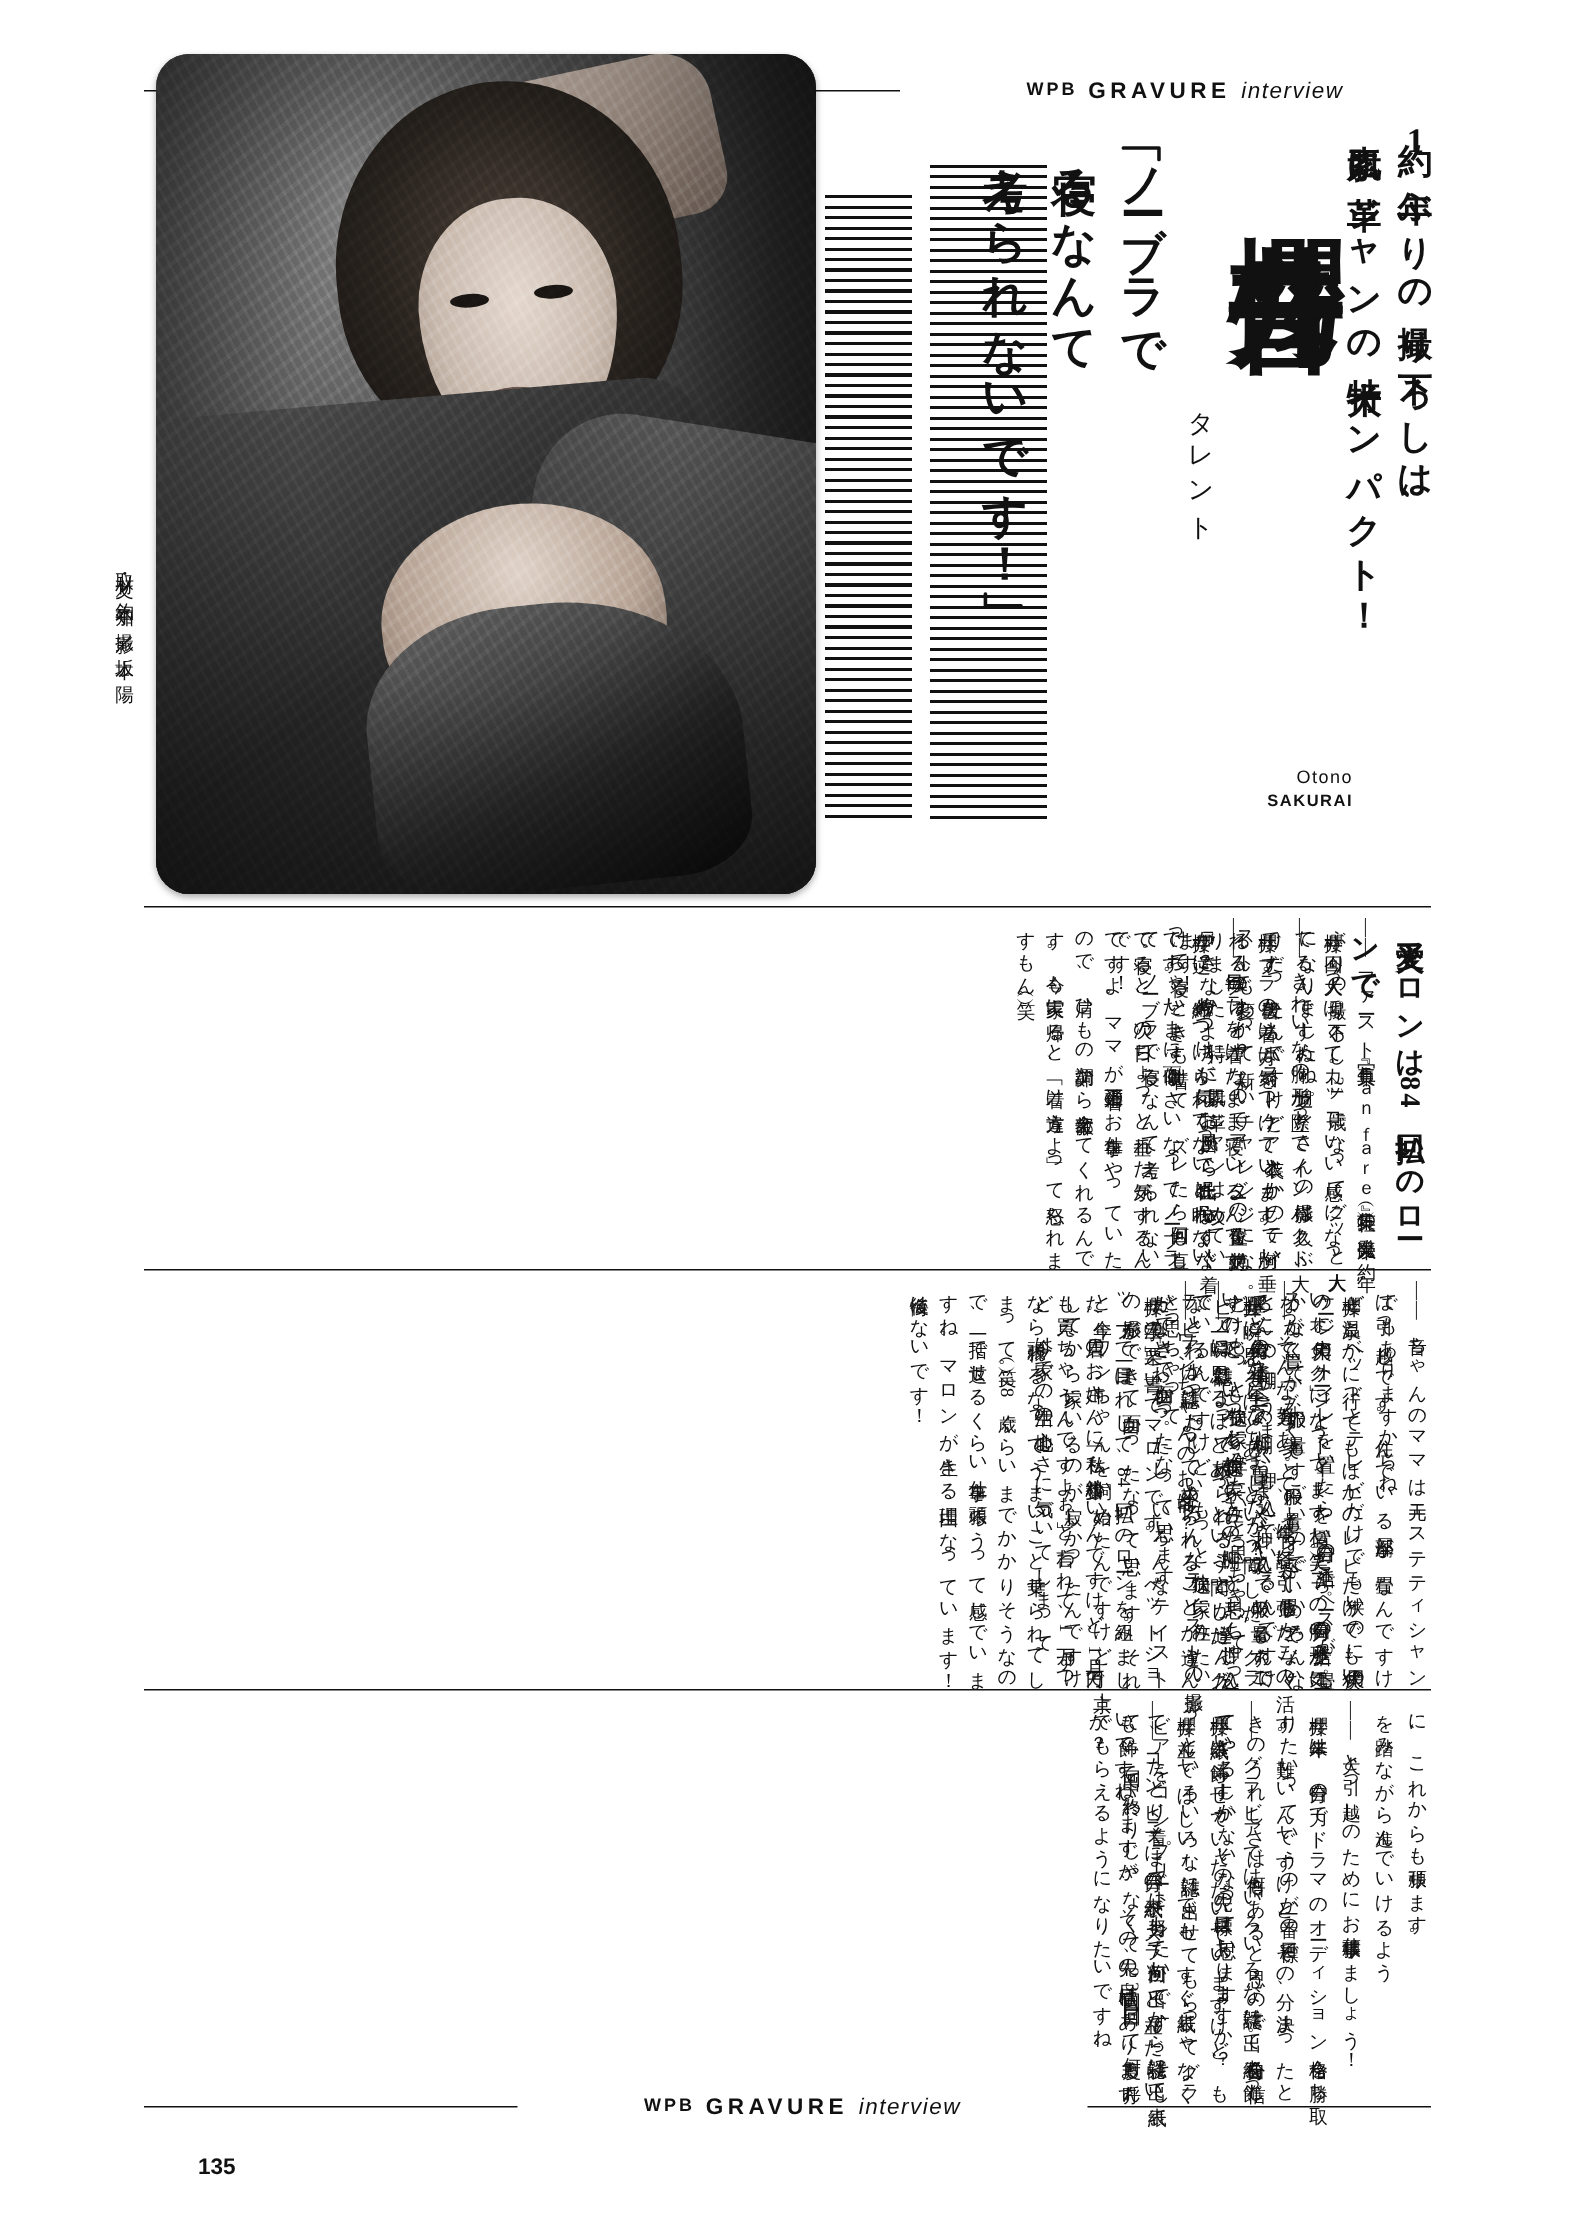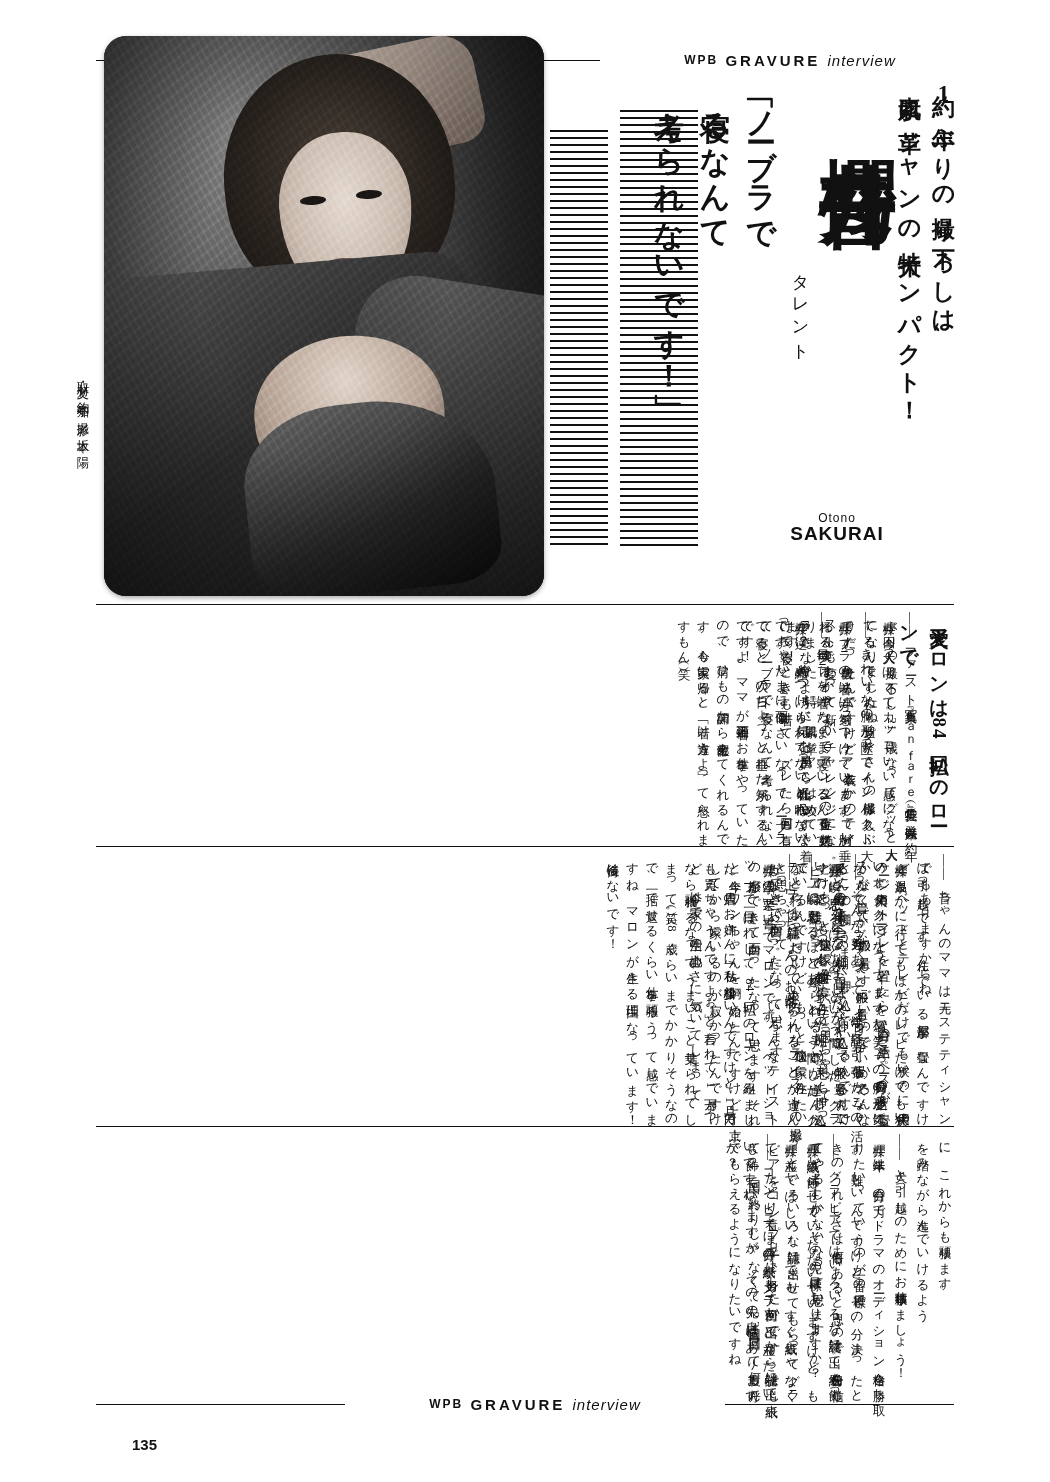--- a/index.html
+++ b/index.html
@@ -211,27 +211,27 @@
     top: 188px;
     height: 130px;
     font-size: 17px;
     letter-spacing: 4px;
   }
   .name-roman {
     position: absolute;
     right: 58px;
     top: 436px;
     width: 130px;
-    text-align: center;
+    text-align: right;
     font-family: "Liberation Sans", sans-serif;
     font-size: 12px;
     line-height: 16px;
     letter-spacing: 1px;
   }
-  .name-roman .b { font-size: 19px; font-weight: 700; }
+  .name-roman .b { font-size: 11px; font-weight: 700; }
   .quote {
     position: absolute;
     right: 176px;
     top: 14px;
     height: 400px;
     font-size: 30px;
     font-weight: 700;
     letter-spacing: 2px;
     line-height: 46px;
     white-space: pre;

